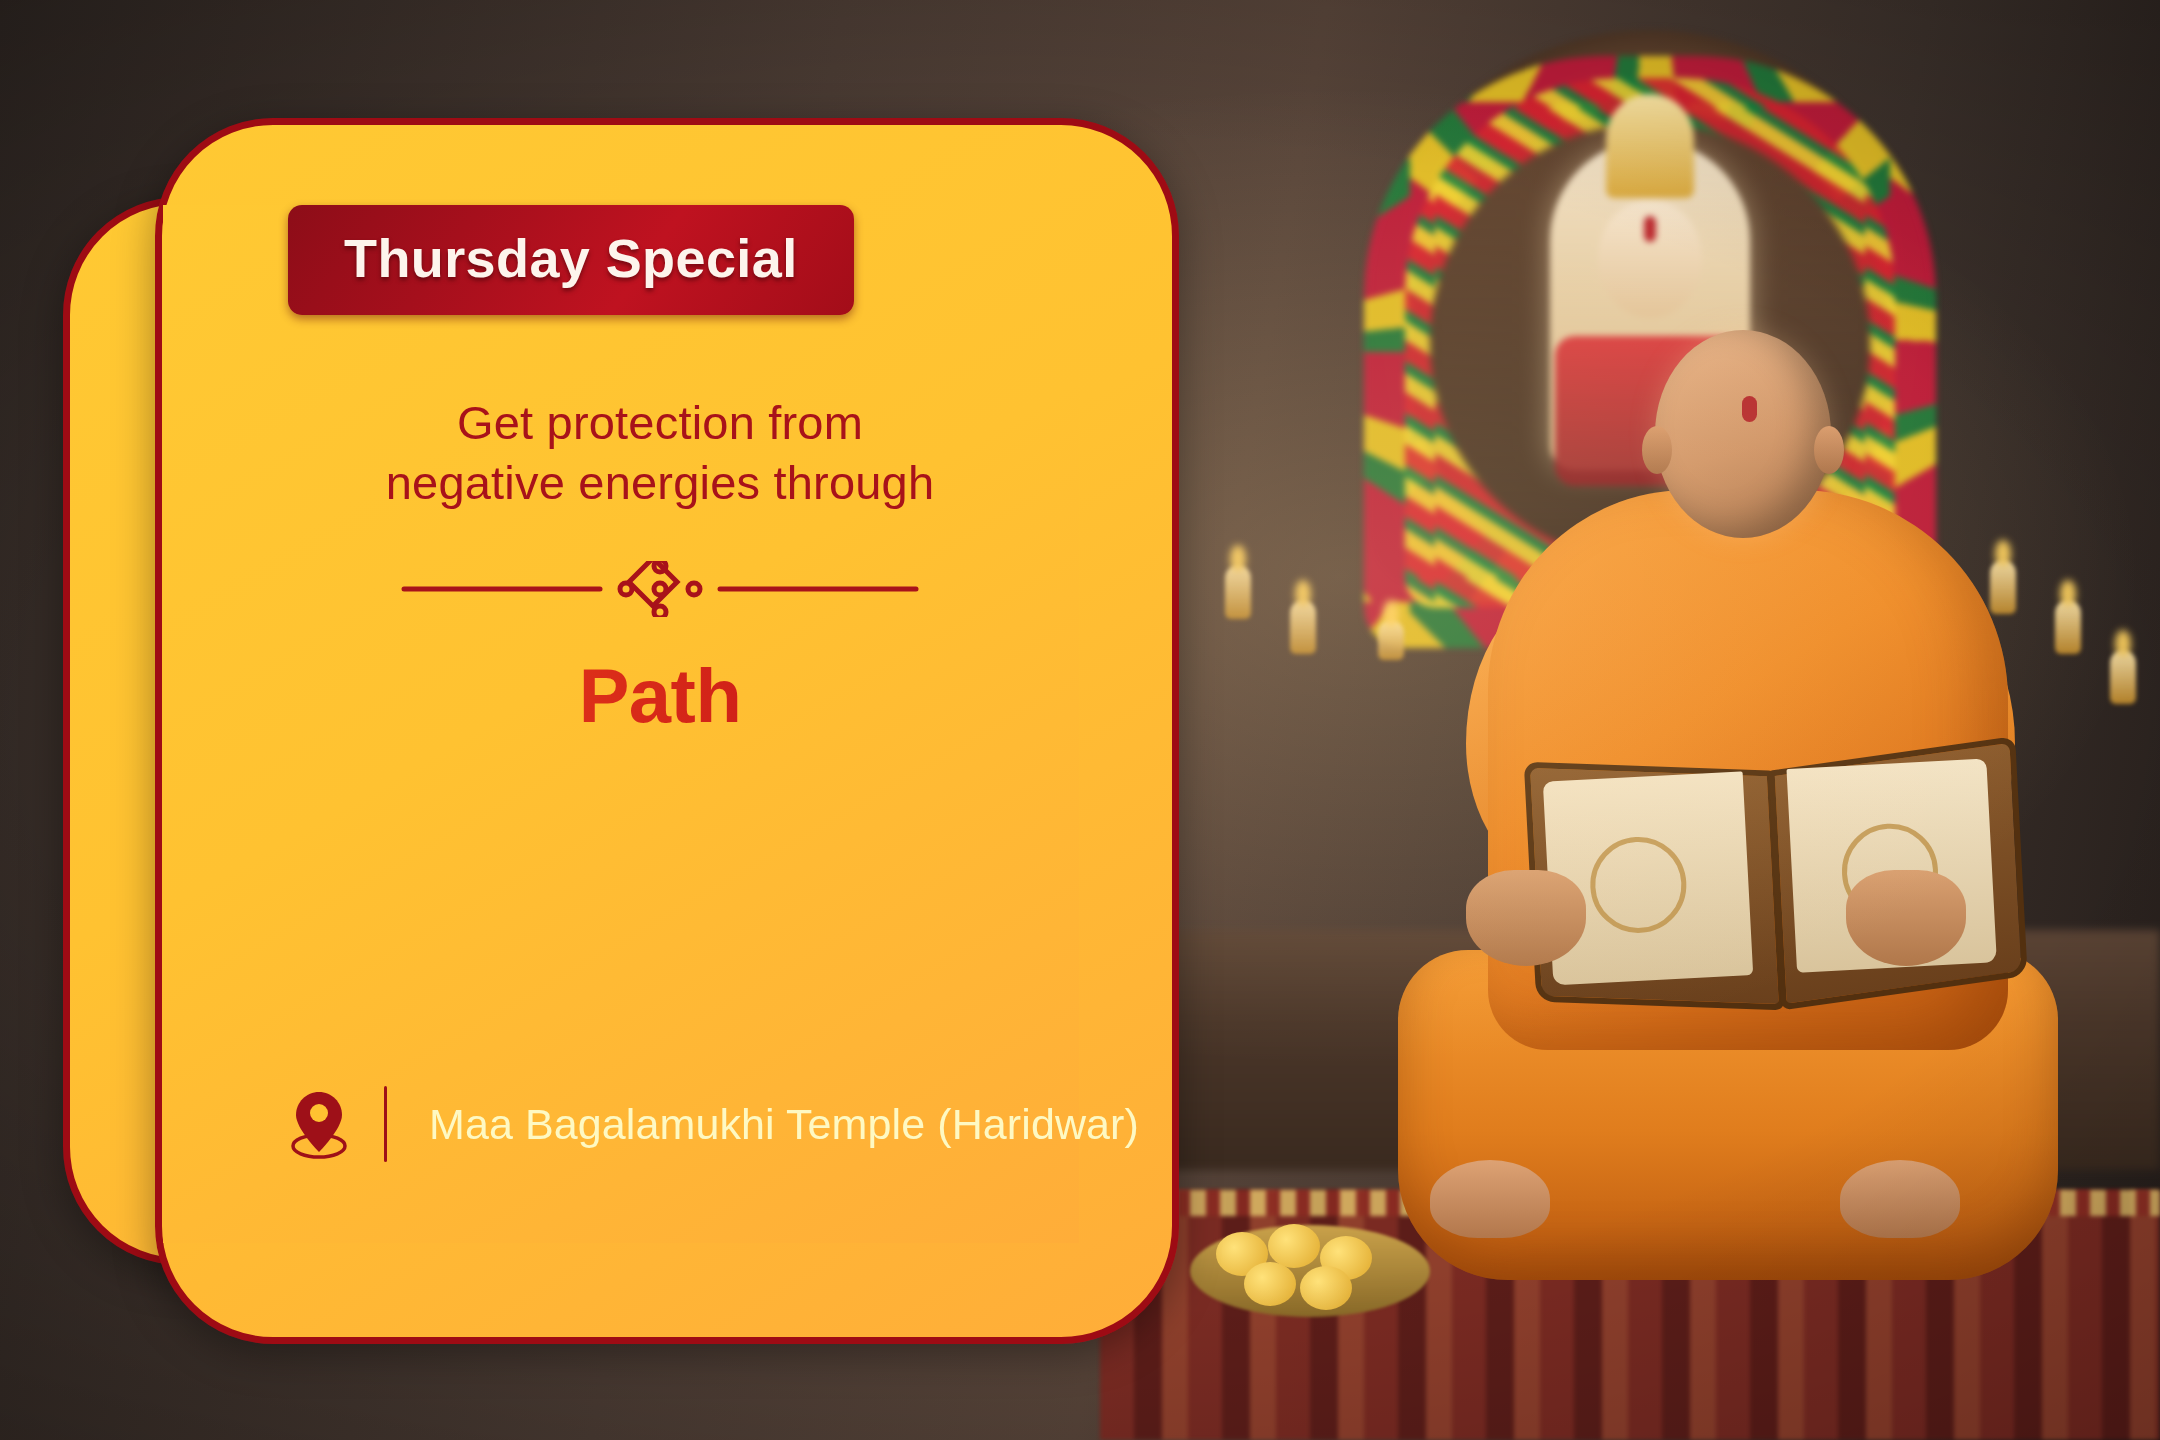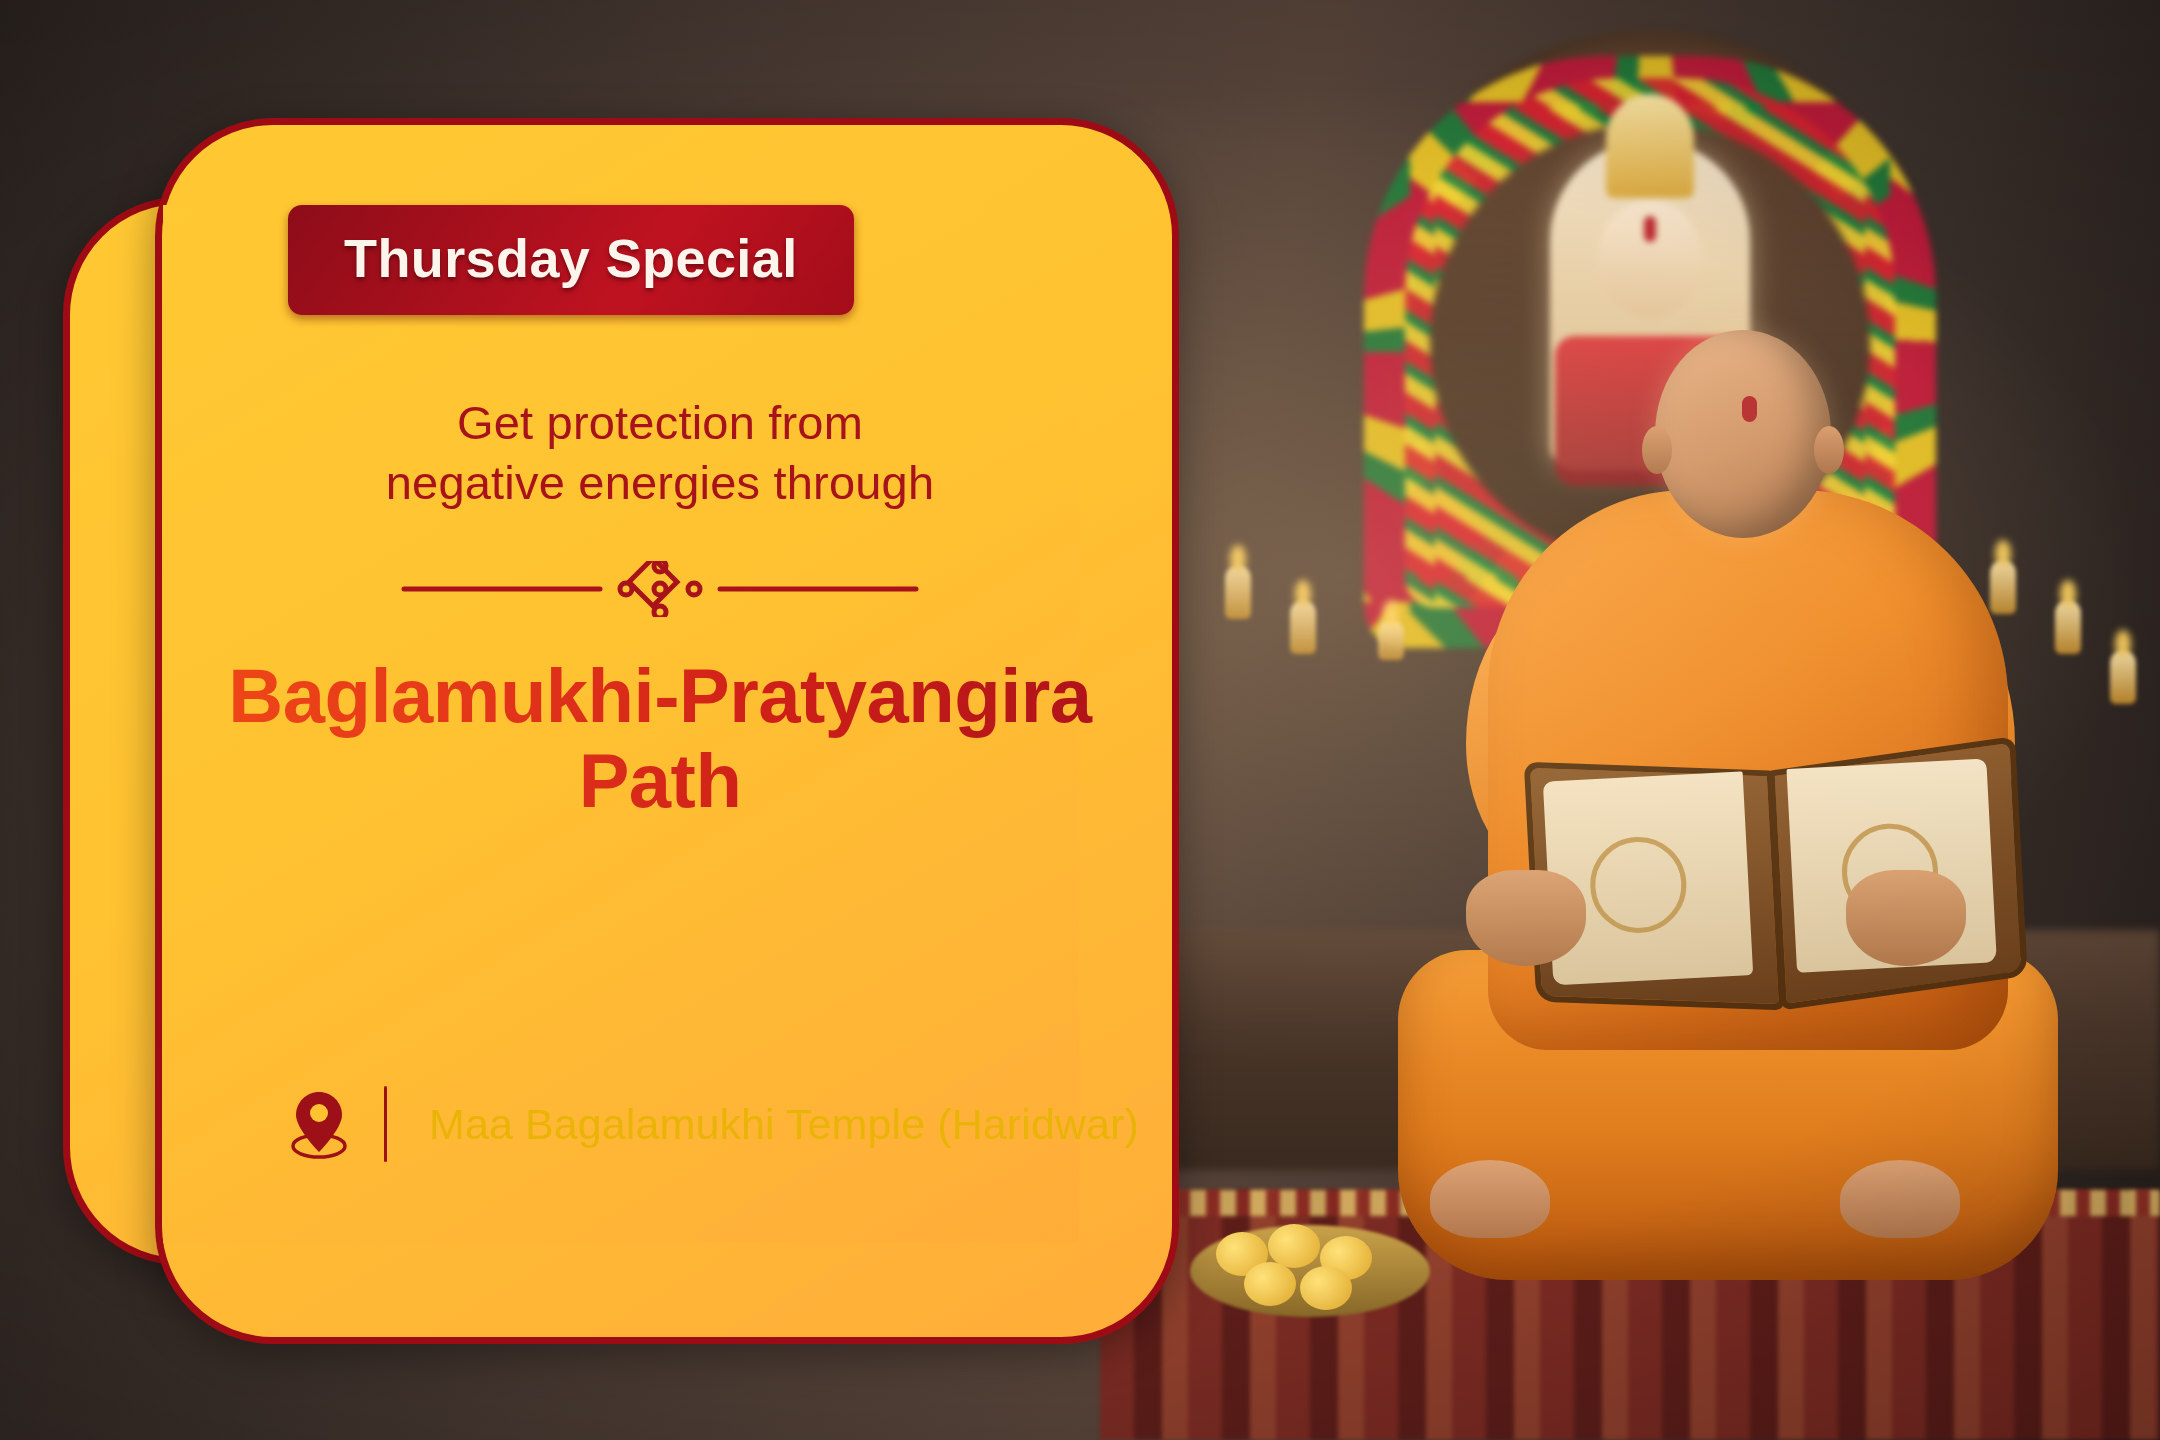--- a/index.html
+++ b/index.html
@@ -203,21 +203,21 @@
     text-shadow:none;
   }
   .title .ln{display:block;}
 
   .footer{
     margin-top:auto;margin-bottom:168px;margin-left:133px;
     display:flex;align-items:center;gap:0;
   }
   .pin-icon{width:62px;height:72px;flex:0 0 auto;display:flex;align-items:center;justify-content:center;}
   .vsep{width:3px;height:76px;background:#9e1018;margin:0 42px 0 34px;border-radius:2px;}
-  .place{color:#eab308;font-size:43px;letter-spacing:.1px;white-space:nowrap;}
+  .place{color:#fef9c3;font-size:43px;letter-spacing:.1px;white-space:nowrap;}
 </style>
 </head>
 <body>
 
 <div class="stage">
 
   <div class="photo">
     <div class="photo-wall"></div>
 
     <div class="shrine">
@@ -300,21 +300,20 @@
           <rect x="236" y="4" width="34" height="34" transform="rotate(45 253 21)" fill="none" stroke="#a8121a" stroke-width="5"></rect>
           <circle cx="260" cy="28" r="6" fill="none" stroke="#a8121a" stroke-width="5"></circle>
           <circle cx="260" cy="5" r="6" fill="none" stroke="#a8121a" stroke-width="5"></circle>
           <circle cx="260" cy="51" r="6" fill="none" stroke="#a8121a" stroke-width="5"></circle>
           <circle cx="226" cy="28" r="6" fill="none" stroke="#a8121a" stroke-width="5"></circle>
           <circle cx="294" cy="28" r="6" fill="none" stroke="#a8121a" stroke-width="5"></circle>
         </svg>
       </div>
 
       <div class="title">
-        <span class="ln">Baglamukhi-Pratyangira</span>
         <span class="ln">Path</span>
       </div>
 
       <div class="footer">
         <span class="pin-icon">
           <svg width="62" height="72" viewBox="0 0 62 72">
             <ellipse cx="31" cy="58" rx="26" ry="11" fill="none" stroke="#9e1018" stroke-width="3.5"></ellipse>
             <path d="M31 4 C18.3 4 8 14.3 8 27 C8 41 31 64 31 64 C31 64 54 41 54 27 C54 14.3 43.7 4 31 4 Z" fill="#9e1018"></path>
             <circle cx="31" cy="25" r="9" fill="#ffc231"></circle>
           </svg>

